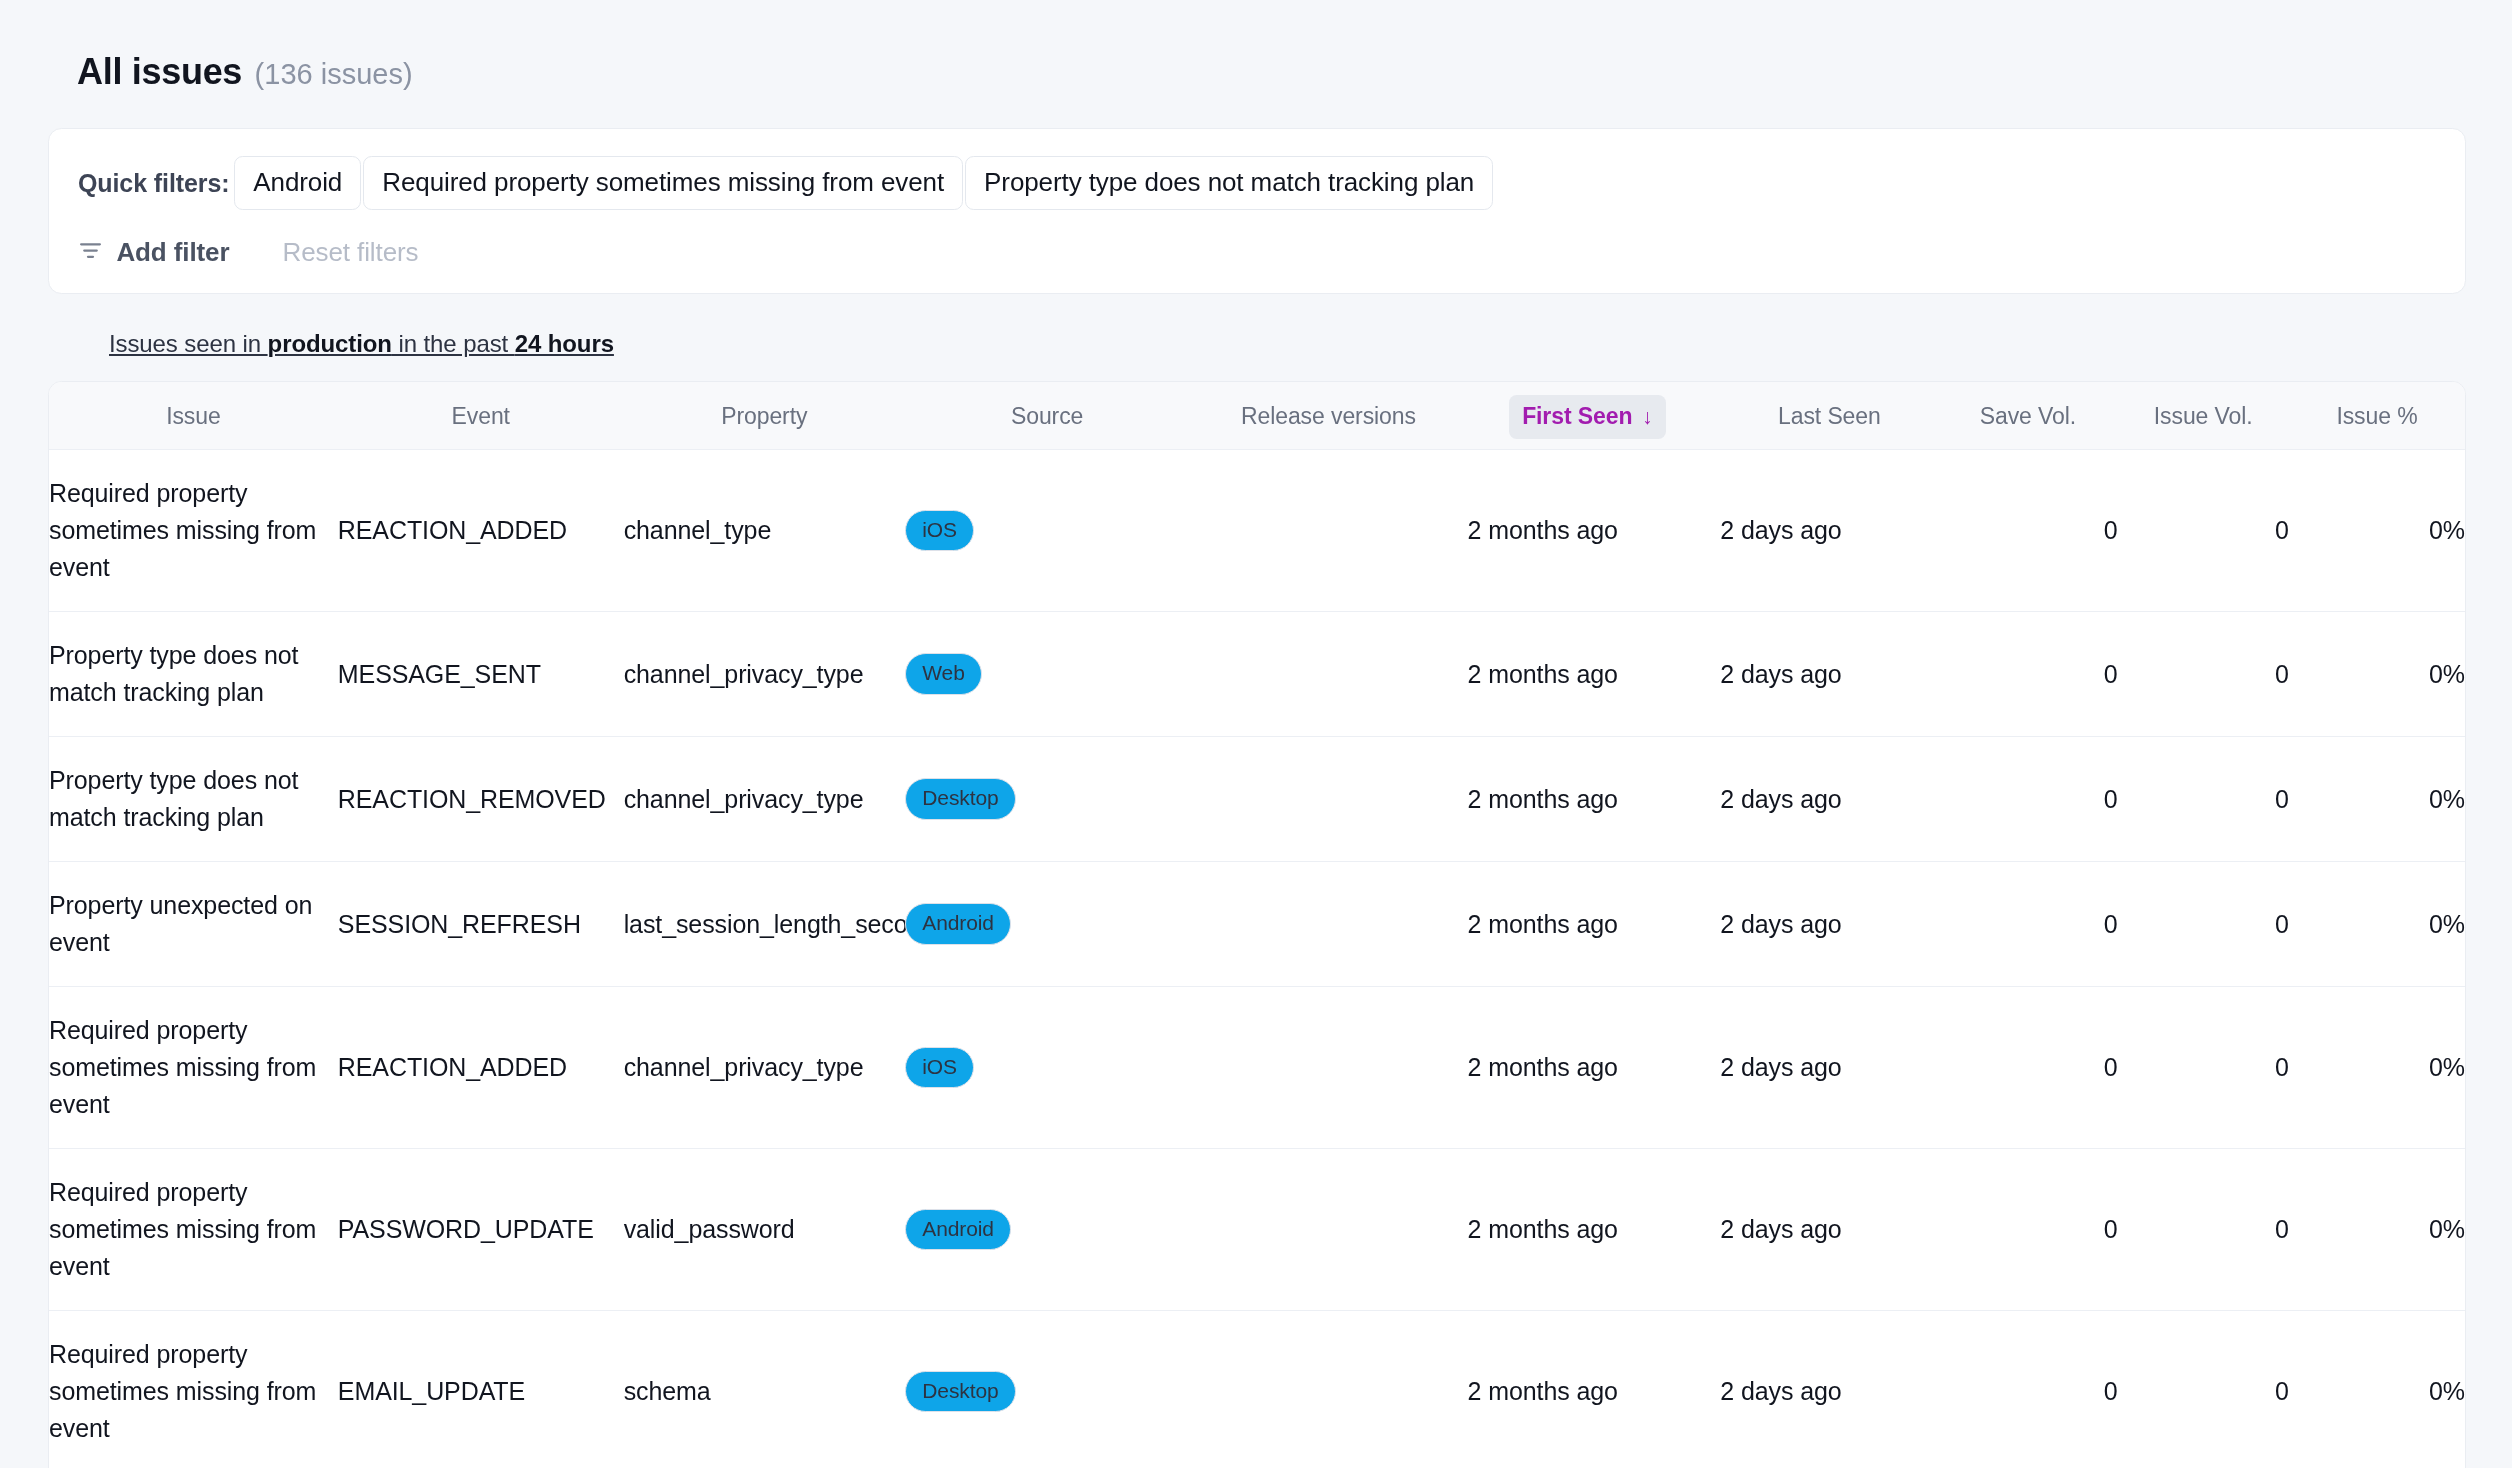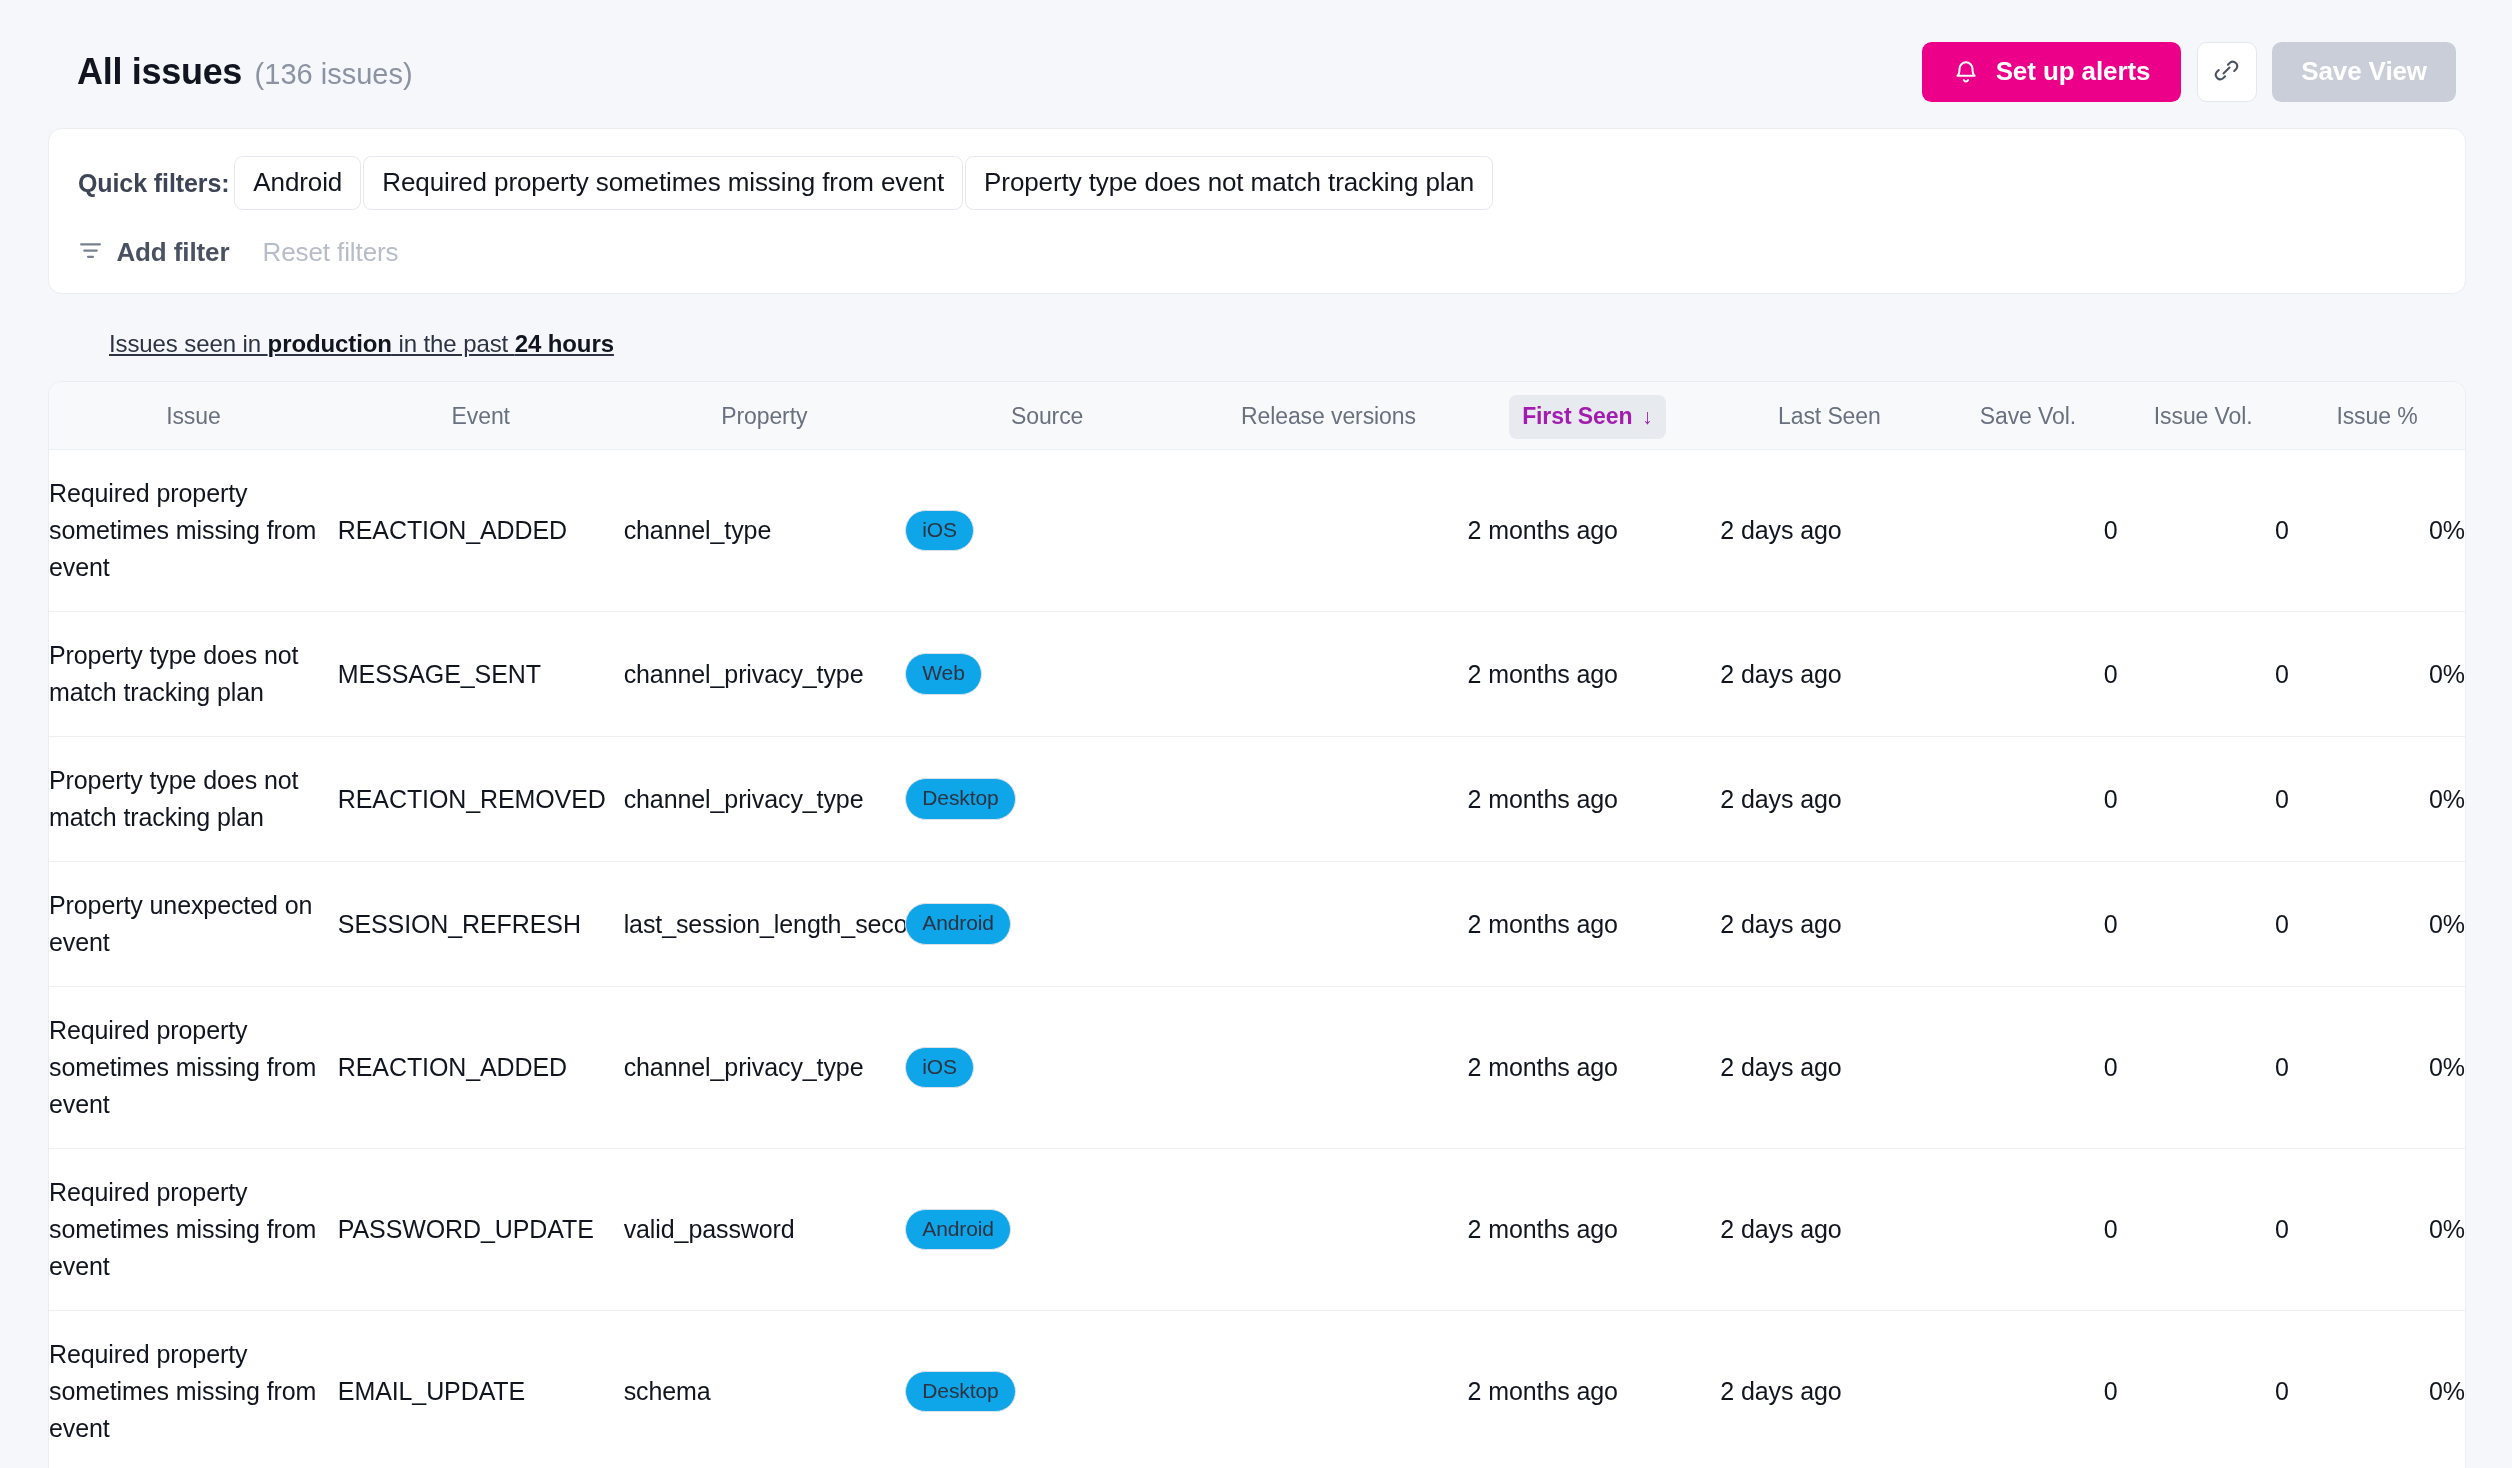--- a/index.html
+++ b/index.html
@@ -119,21 +119,21 @@
     color: #11151f;
     font-family: inherit;
     cursor: pointer;
     white-space: nowrap;
     letter-spacing: -0.1px;
   }
 
   .filter-actions-row {
     display: flex;
     align-items: flex-start;
-    gap: 33px;
+    gap: 53px;
     padding: 27px 29px 0 29px;
   }
   .add-filter {
     display: flex;
     align-items: center;
     gap: 13.4px;
     cursor: pointer;
   }
   .add-filter-label {
     font-size: 26px;
@@ -251,43 +251,20 @@
 </style>
 </head>
 <body>
 
 <div class="page-header">
   <div class="title-wrap">
     <span class="title-main">All issues</span>
     <span class="title-count">(136 issues)</span>
   </div>
 
-  <div class="header-actions">
-    <button class="btn-alerts">
-      <span>
-        <svg width="26" height="28" viewBox="0 0 24 26" fill="none" aria-hidden="true">
-          <path d="M6 10a6 6 0 0 1 12 0c0 5 2 6.5 2 6.5H4S6 15 6 10z" stroke="#ffffff" stroke-width="1.9" stroke-linejoin="round"></path>
-          <path d="M10 20.5a2.2 2.2 0 0 0 4 0" stroke="#ffffff" stroke-width="1.9" stroke-linecap="round"></path>
-        </svg>
-      </span>
-      <span>Set up alerts</span>
-    </button>
-
-    <button class="btn-link">
-      <span>
-        <svg width="29" height="29" viewBox="0 0 24 24" fill="none" aria-hidden="true">
-          <path d="M9.5 14.5 14.5 9.5" stroke="#4a5262" stroke-width="1.7" stroke-linecap="round"></path>
-          <path d="M13.2 7.2l1.6-1.6a3.7 3.7 0 0 1 5.2 5.2l-1.6 1.6" stroke="#4a5262" stroke-width="1.7" stroke-linecap="round"></path>
-          <path d="M10.8 16.8l-1.6 1.6a3.7 3.7 0 0 1-5.2-5.2l1.6-1.6" stroke="#4a5262" stroke-width="1.7" stroke-linecap="round"></path>
-        </svg>
-      </span>
-    </button>
-
-    <button class="btn-save">Save View</button>
-  </div>
 </div>
 
 <div class="filter-card">
   <div class="quick-filters-row">
     <span class="qf-label">Quick filters:</span>
     <button class="qf-pill">Android</button>
     <button class="qf-pill">Required property sometimes missing from event</button>
     <button class="qf-pill">Property type does not match tracking plan</button>
   </div>
 

